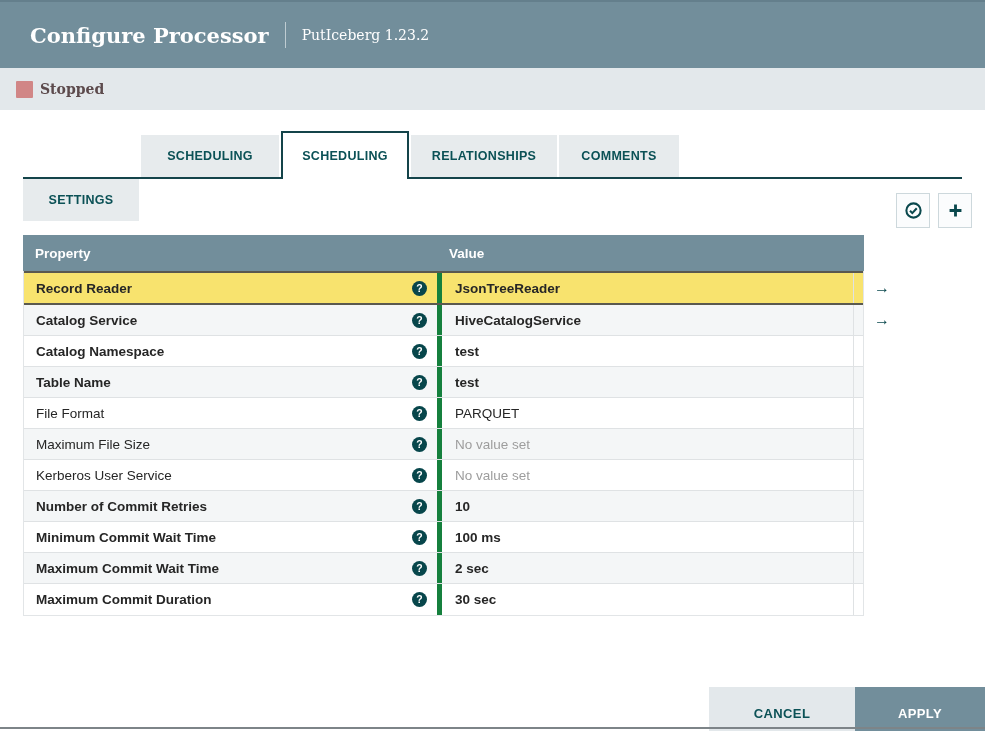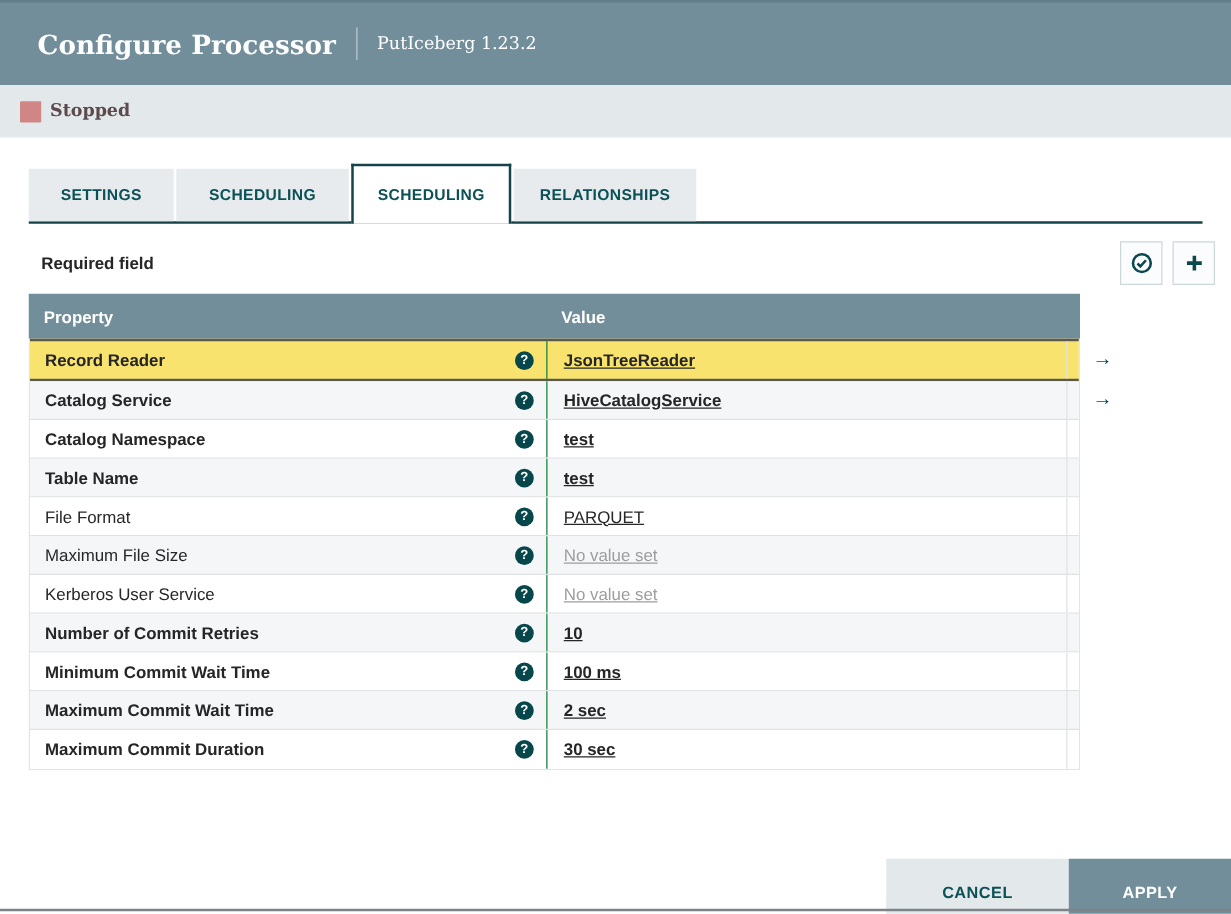--- a/index.html
+++ b/index.html
@@ -39,21 +39,21 @@
   
   .tabbar{
     position:absolute;top:135px;left:23px;height:42px;display:flex;gap:2px;
     align-items:flex-start;z-index:2;
   }
   .tab{
     height:42px;background:#e7ebed;color:#0b5156;font-weight:bold;font-size:12.5px;
     letter-spacing:.3px;display:flex;align-items:center;justify-content:center;
     box-sizing:border-box;cursor:pointer;
   }
-  .tab:nth-child(1){width:116px;}
+  .tab:nth-child(1){width:116px;margin-top:44px;}
   .tab:nth-child(2){width:138px;}
   .tab:nth-child(3){width:128px;}
   .tab:nth-child(4){width:146px;}
   .tab:nth-child(5){width:120px;}
   .tab.active{
     background:#ffffff;border:2px solid #14444a;border-bottom:none;
     height:48px;margin-top:-4px;position:relative;z-index:3;
   }
   .tab-underline{
     position:absolute;top:177px;left:23px;width:939px;height:2px;background:#14444a;z-index:1;
@@ -98,22 +98,22 @@
     padding-left:12px;padding-right:10px;color:#262626;gap:35px;
   }
   .prop-name{font-weight:normal;}
   .prop-name.req{font-weight:bold;}
   .help{
     width:15px;height:15px;border-radius:50%;background:#07464b;color:#ffffff;
     font-size:10.5px;font-weight:bold;display:flex;align-items:center;justify-content:center;
     flex:0 0 auto;cursor:pointer;line-height:1;
   }
   .cell-value{
-    border-left:1px solid #15803d;display:flex;align-items:center;
-    padding-left:13px;color:#262626;cursor:pointer;text-decoration:underline;
+    border-left:5px solid #15803d;display:flex;align-items:center;
+    padding-left:13px;color:#262626;cursor:pointer;
   }
   .cell-value.req{font-weight:bold;}
   .cell-value.unset{color:#9d9d9d;font-weight:normal;}
   .cell-arrow{
     border-left:1px solid #dfe2e4;display:flex;align-items:center;padding-left:20px;
   }
   .goto-arrow{color:#0a484d;font-weight:bold;font-size:16px;cursor:pointer;line-height:1;}
 
   
   .footer{position:absolute;top:687px;right:0;height:40px;display:flex;}
@@ -139,20 +139,21 @@
   <div class="statusbar">
     <span class="status-square"></span>
     <span class="status-text">Stopped</span>
   </div>
 
   <div class="tabbar" id="tabbar">
       <div class="tab">SETTINGS</div>
       <div class="tab">SCHEDULING</div>
       <div class="tab active">SCHEDULING</div>
       <div class="tab">RELATIONSHIPS</div>
+      <div class="tab">COMMENTS</div>
     </div>
   <div class="tab-underline"></div>
 
   <div class="required-row">
     <span class="required-label">Required field</span>
     <div class="icon-buttons">
       <button class="icon-btn" title="">
         <span>
           <svg width="19" height="19" viewBox="0 0 24 24">
             <circle cx="12" cy="12" r="9" fill="none" stroke="currentColor" stroke-width="2.6"></circle>

